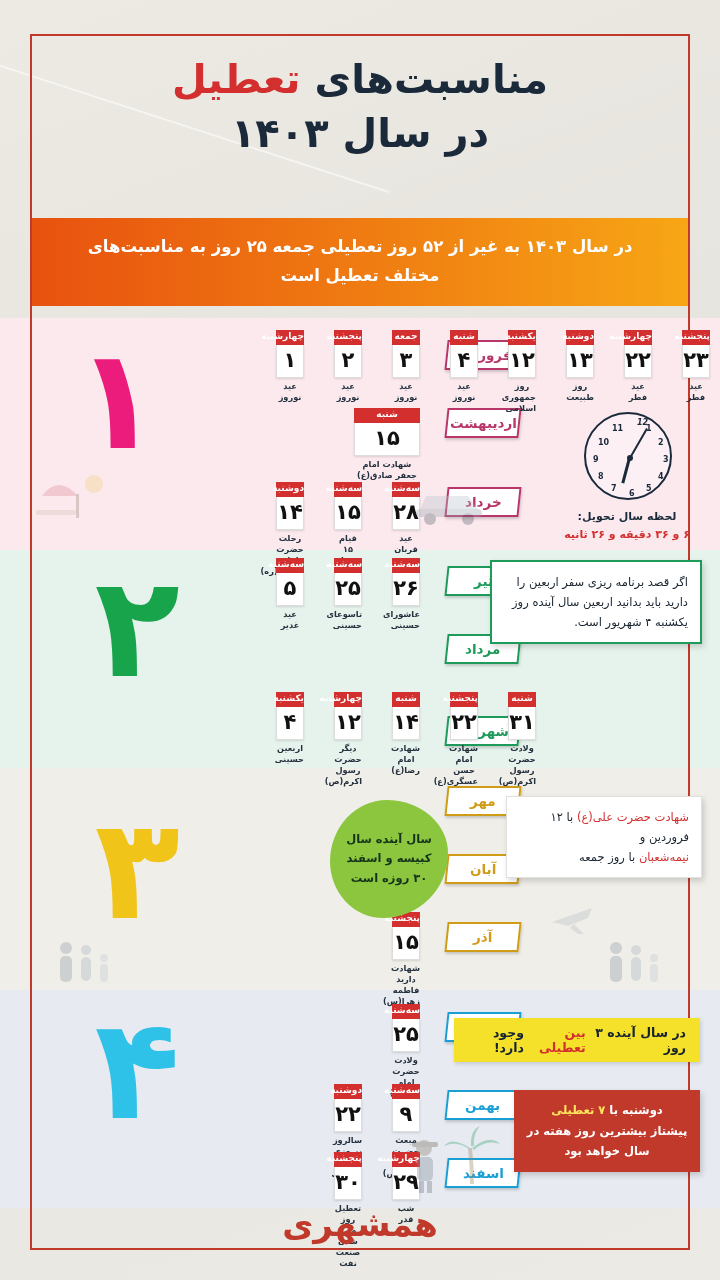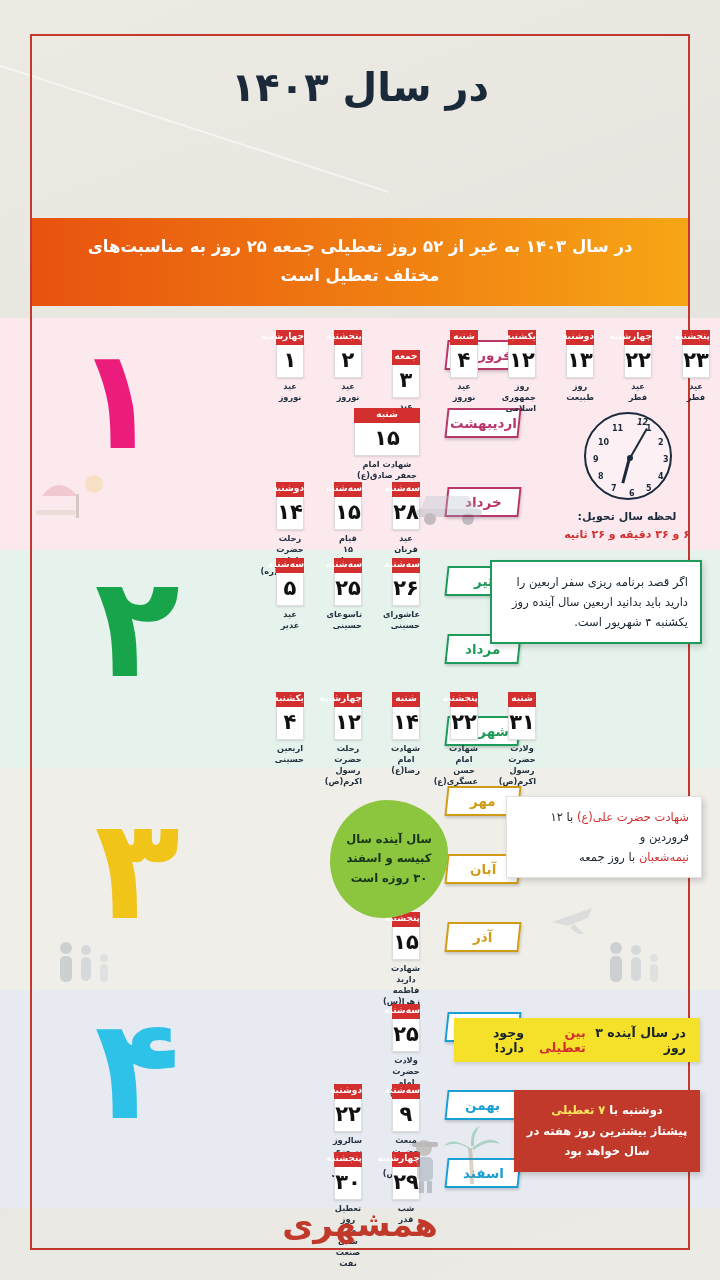--- a/index.html
+++ b/index.html
@@ -198,20 +198,21 @@
   <div class="crease" style="left:240px;top:1070px;width:560px;height:2px;transform:rotate(-8deg);"></div>
 
   <div class="band band-spring"></div>
   <div class="band band-summer"></div>
   <div class="band band-autumn"></div>
   <div class="band band-winter"></div>
 
   <div class="frame"></div>
 
   <div class="title">
+    <div class="l1"><span>مناسبت‌های </span><span class="red">تعطیل</span></div>
     <div class="l2">در سال ۱۴۰۳</div>
   </div>
 
   <div class="subbar">
     <p>در سال ۱۴۰۳  به غیر از ۵۲ روز تعطیلی جمعه ۲۵ روز به مناسبت‌های مختلف تعطیل است</p>
   </div>
 
   <div class="bignum blob1" style="right:560px;top:330px;">۱</div>
 
   <div class="mtag" style="right:200px;top:340px;">
@@ -242,21 +243,21 @@
   <div class="day" style="right:184px;top:330px;">
     <div class="dow">یکشنبه</div>
       <div class="num">۱۲</div>
       <div class="cap">روز جمهوری اسلامی</div>
   </div>
   <div class="day" style="right:242px;top:330px;">
     <div class="dow">شنبه</div>
       <div class="num">۴</div>
       <div class="cap">عید نوروز</div>
   </div>
-  <div class="day" style="right:300px;top:350px;">
+  <div class="day" style="right:300px;top:330px;">
     <div class="dow">جمعه</div>
       <div class="num">۳</div>
       <div class="cap">عید نوروز</div>
   </div>
   <div class="day" style="right:358px;top:330px;">
     <div class="dow">پنجشنبه</div>
       <div class="num">۲</div>
       <div class="cap">عید نوروز</div>
   </div>
   <div class="day" style="right:416px;top:330px;">
@@ -365,21 +366,21 @@
       <div class="cap">شهادت امام حسن عسگری(ع)</div>
   </div>
   <div class="day" style="right:300px;top:692px;">
     <div class="dow">شنبه</div>
       <div class="num">۱۴</div>
       <div class="cap">شهادت امام رضا(ع)</div>
   </div>
   <div class="day" style="right:358px;top:692px;">
     <div class="dow">چهارشنبه</div>
       <div class="num">۱۲</div>
-      <div class="cap">رحلت حضرت رسول اکرم(ص)</div>
+      <div class="cap">دیگر حضرت رسول اکرم(ص)</div>
   </div>
   <div class="day" style="right:416px;top:692px;">
     <div class="dow">یکشنبه</div>
       <div class="num">۴</div>
       <div class="cap">اربعین حسینی</div>
   </div>
 
   <div class="callout green" style="right:18px;top:560px;width:212px;">
     <span>اگر قصد برنامه ریزی سفر اربعین را دارید باید بدانید اربعین سال آینده روز یکشنبه ۴ شهریور است.</span>
   </div>

